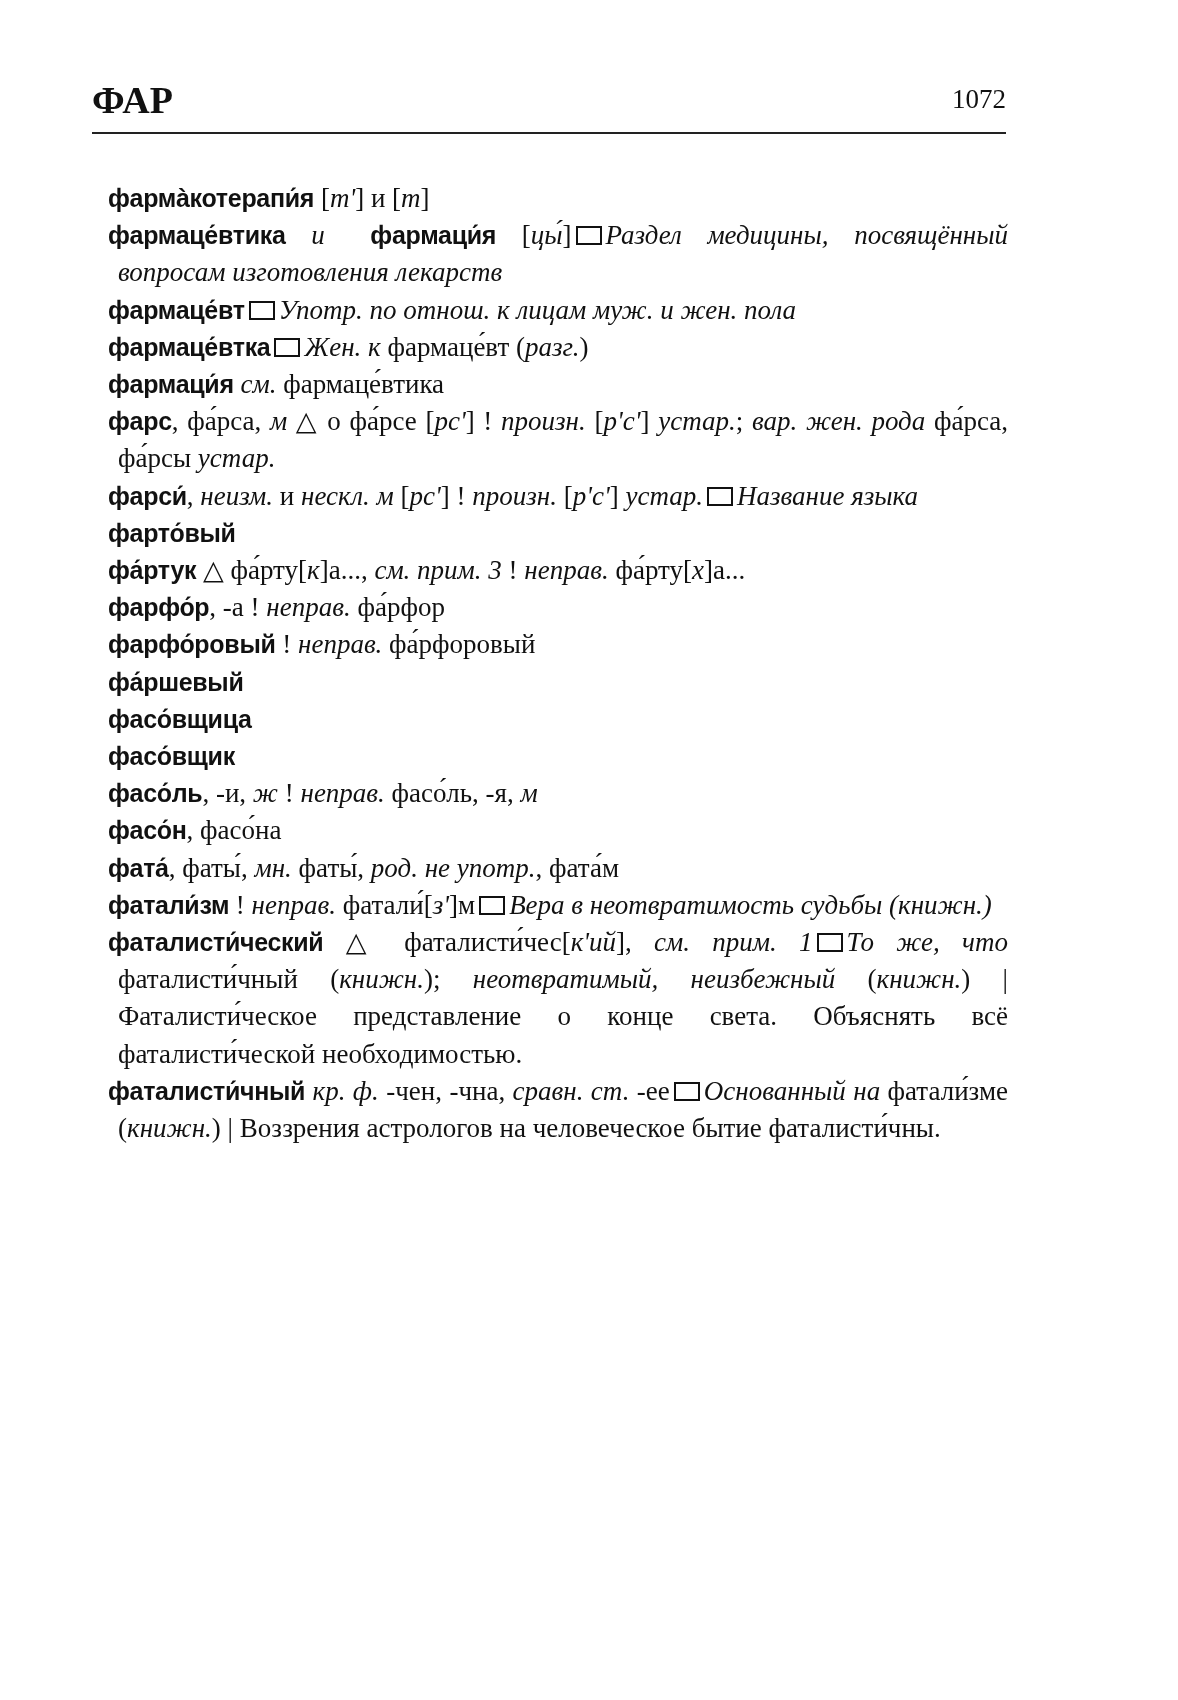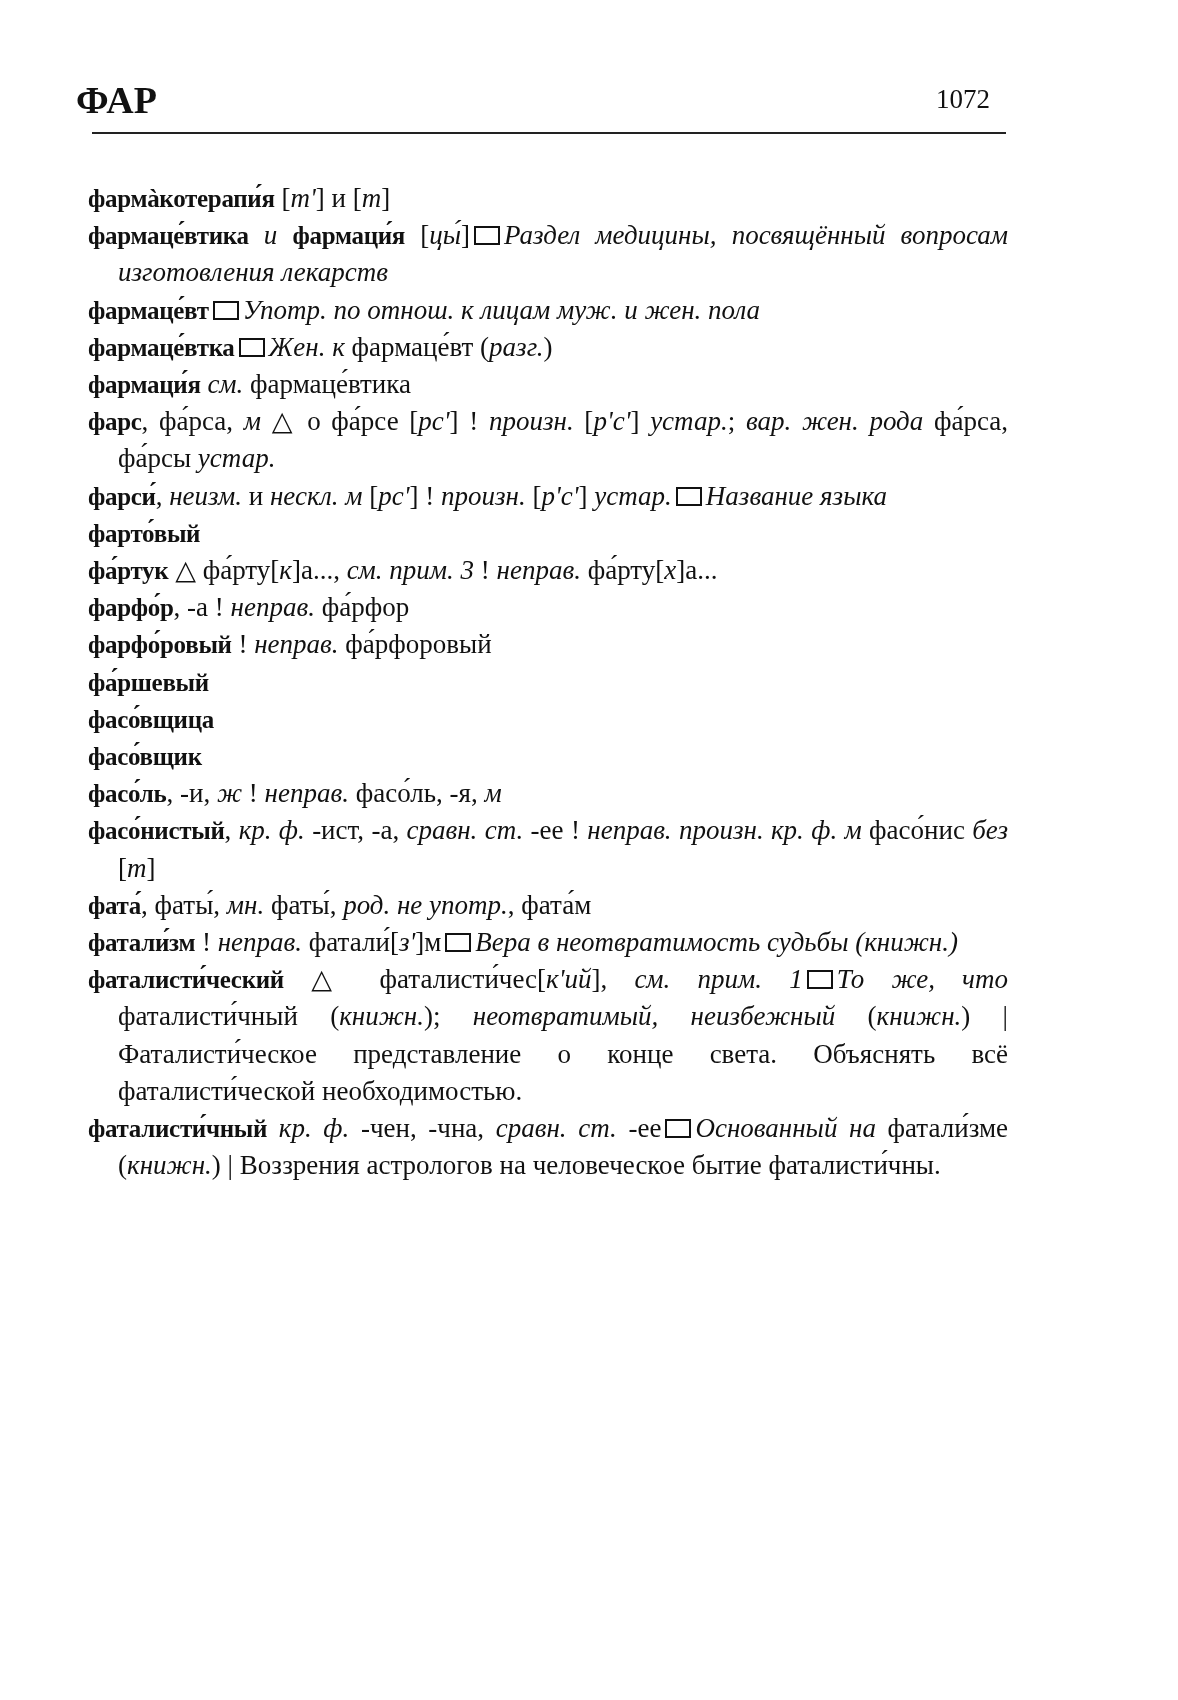--- a/index.html
+++ b/index.html
@@ -1,41 +1,41 @@
 <!DOCTYPE html>
 <html><head>
 <meta charset="utf-8">
 <style>
   html, body { margin: 0; padding: 0; background: #ffffff; }
   body {
     width: 1178px; height: 1700px; position: relative; overflow: hidden;
     font-family: "Liberation Serif", "DejaVu Serif", serif; color: #111;
   }
   .header {
-    position: absolute; left: 76px; top: 78px; width: 914px; height: 56px;
+    position: absolute; left: 92px; top: 78px; width: 914px; height: 56px;
   }
   .header .guide {
     position: absolute; left: 0; top: 0;
     font-family: "Liberation Serif", serif; font-weight: bold;
     font-size: 38px; letter-spacing: 0px;
   }
   .header .pageno {
     position: absolute; right: 0; top: 6px;
     font-size: 27px;
   }
   .rule {
     position: absolute; left: 92px; top: 132px; width: 914px; height: 0;
     border-top: 2px solid #222;
   }
   .entries {
     position: absolute; left: 88px; top: 180px; width: 920px;
     font-size: 27px; line-height: 37.2px;
   }
   .entry { padding-left: 30px; text-indent: -30px; }
-  .entry b { font-family: Liberation Serif, serif; font-weight: bold; font-size: 25px; letter-spacing: -0.3px; }
+  .entry b { font-family: Liberation Sans, sans-serif; font-weight: bold; font-size: 25px; letter-spacing: -0.3px; margin-left: 20px; }
   .entry i { font-style: italic; }
   .box {
     display: inline-block; width: 22px; height: 15px; border: 2px solid #111;
     vertical-align: -1px; margin: 0 4px; text-indent: 0;
   }
   .just { text-align: justify; text-align-last: left; }
 </style>
 </head>
 <body>
 
@@ -54,18 +54,18 @@
     <div class="entry just"><b>фарс</b><span>, фа́рса, </span><i>м</i><span> △ о фа́рсе [</span><i>рс'</i><span>] ! </span><i>произн.</i><span> [</span><i>р'с'</i><span>] </span><i>устар.</i><span>; </span><i>вар. жен. рода</i><span> фа́рса, фа́рсы </span><i>устар.</i></div>
     <div class="entry just"><b>фарси́</b><span>, </span><i>неизм.</i><span> и </span><i>нескл. м</i><span> [</span><i>рс'</i><span>] ! </span><i>произн.</i><span> [</span><i>р'с'</i><span>] </span><i>устар.</i><span class="box"></span><i>Название языка</i></div>
     <div class="entry just"><b>фарто́вый</b></div>
     <div class="entry just"><b>фа́ртук</b><span> △ фа́рту[</span><i>к</i><span>]а..., </span><i>см. прим. 3</i><span> ! </span><i>неправ.</i><span> фа́рту[</span><i>х</i><span>]а...</span></div>
     <div class="entry just"><b>фарфо́р</b><span>, -а ! </span><i>неправ.</i><span> фа́рфор</span></div>
     <div class="entry just"><b>фарфо́ровый</b><span> ! </span><i>неправ.</i><span> фа́рфоровый</span></div>
     <div class="entry just"><b>фа́ршевый</b></div>
     <div class="entry just"><b>фасо́вщица</b></div>
     <div class="entry just"><b>фасо́вщик</b></div>
     <div class="entry just"><b>фасо́ль</b><span>, -и, </span><i>ж</i><span> ! </span><i>неправ.</i><span> фасо́ль, -я, </span><i>м</i></div>
-    <div class="entry just"><b>фасо́нистый</b><span>, </span><i>кр. ф.</i><span> -ист, -а, </span><i>сравн. ст.</i><span> -ее ! </span><i>неправ. произн. кр. ф. м</i><span> фасо́нис </span><i>без</i><span> [</span><i>т</i><span>]</span></div>
+    <div class="entry just"><b>фасо́н</b><span>, фасо́на</span></div>
     <div class="entry just"><b>фата́</b><span>, фаты́, </span><i>мн.</i><span> фаты́, </span><i>род. не употр.</i><span>, фата́м</span></div>
     <div class="entry just"><b>фатали́зм</b><span> ! </span><i>неправ.</i><span> фатали́[</span><i>з'</i><span>]м</span><span class="box"></span><i>Вера в неотвратимость судь­бы (книжн.)</i></div>
     <div class="entry just"><b>фаталисти́ческий</b><span> △ фаталисти́чес[</span><i>к'ий</i><span>], </span><i>см. прим. 1</i><span class="box"></span><i>То же, что</i><span> фаталисти́чный (</span><i>книжн.</i><span>); </span><i>неотвратимый, неизбежный</i><span> (</span><i>книжн.</i><span>) | Фаталисти́ческое представление о конце света. Объяснять всё фаталисти́ческой необходимостью.</span></div>
     <div class="entry just"><b>фаталисти́чный</b><i> кр. ф.</i><span> -чен, -чна, </span><i>сравн. ст.</i><span> -ее</span><span class="box"></span><i>Основанный на</i><span> фатали́зме (</span><i>книжн.</i><span>) | Воззрения астрологов на челове­ческое бытие фаталисти́чны.</span></div>
   </div>
 
 </body></html>

